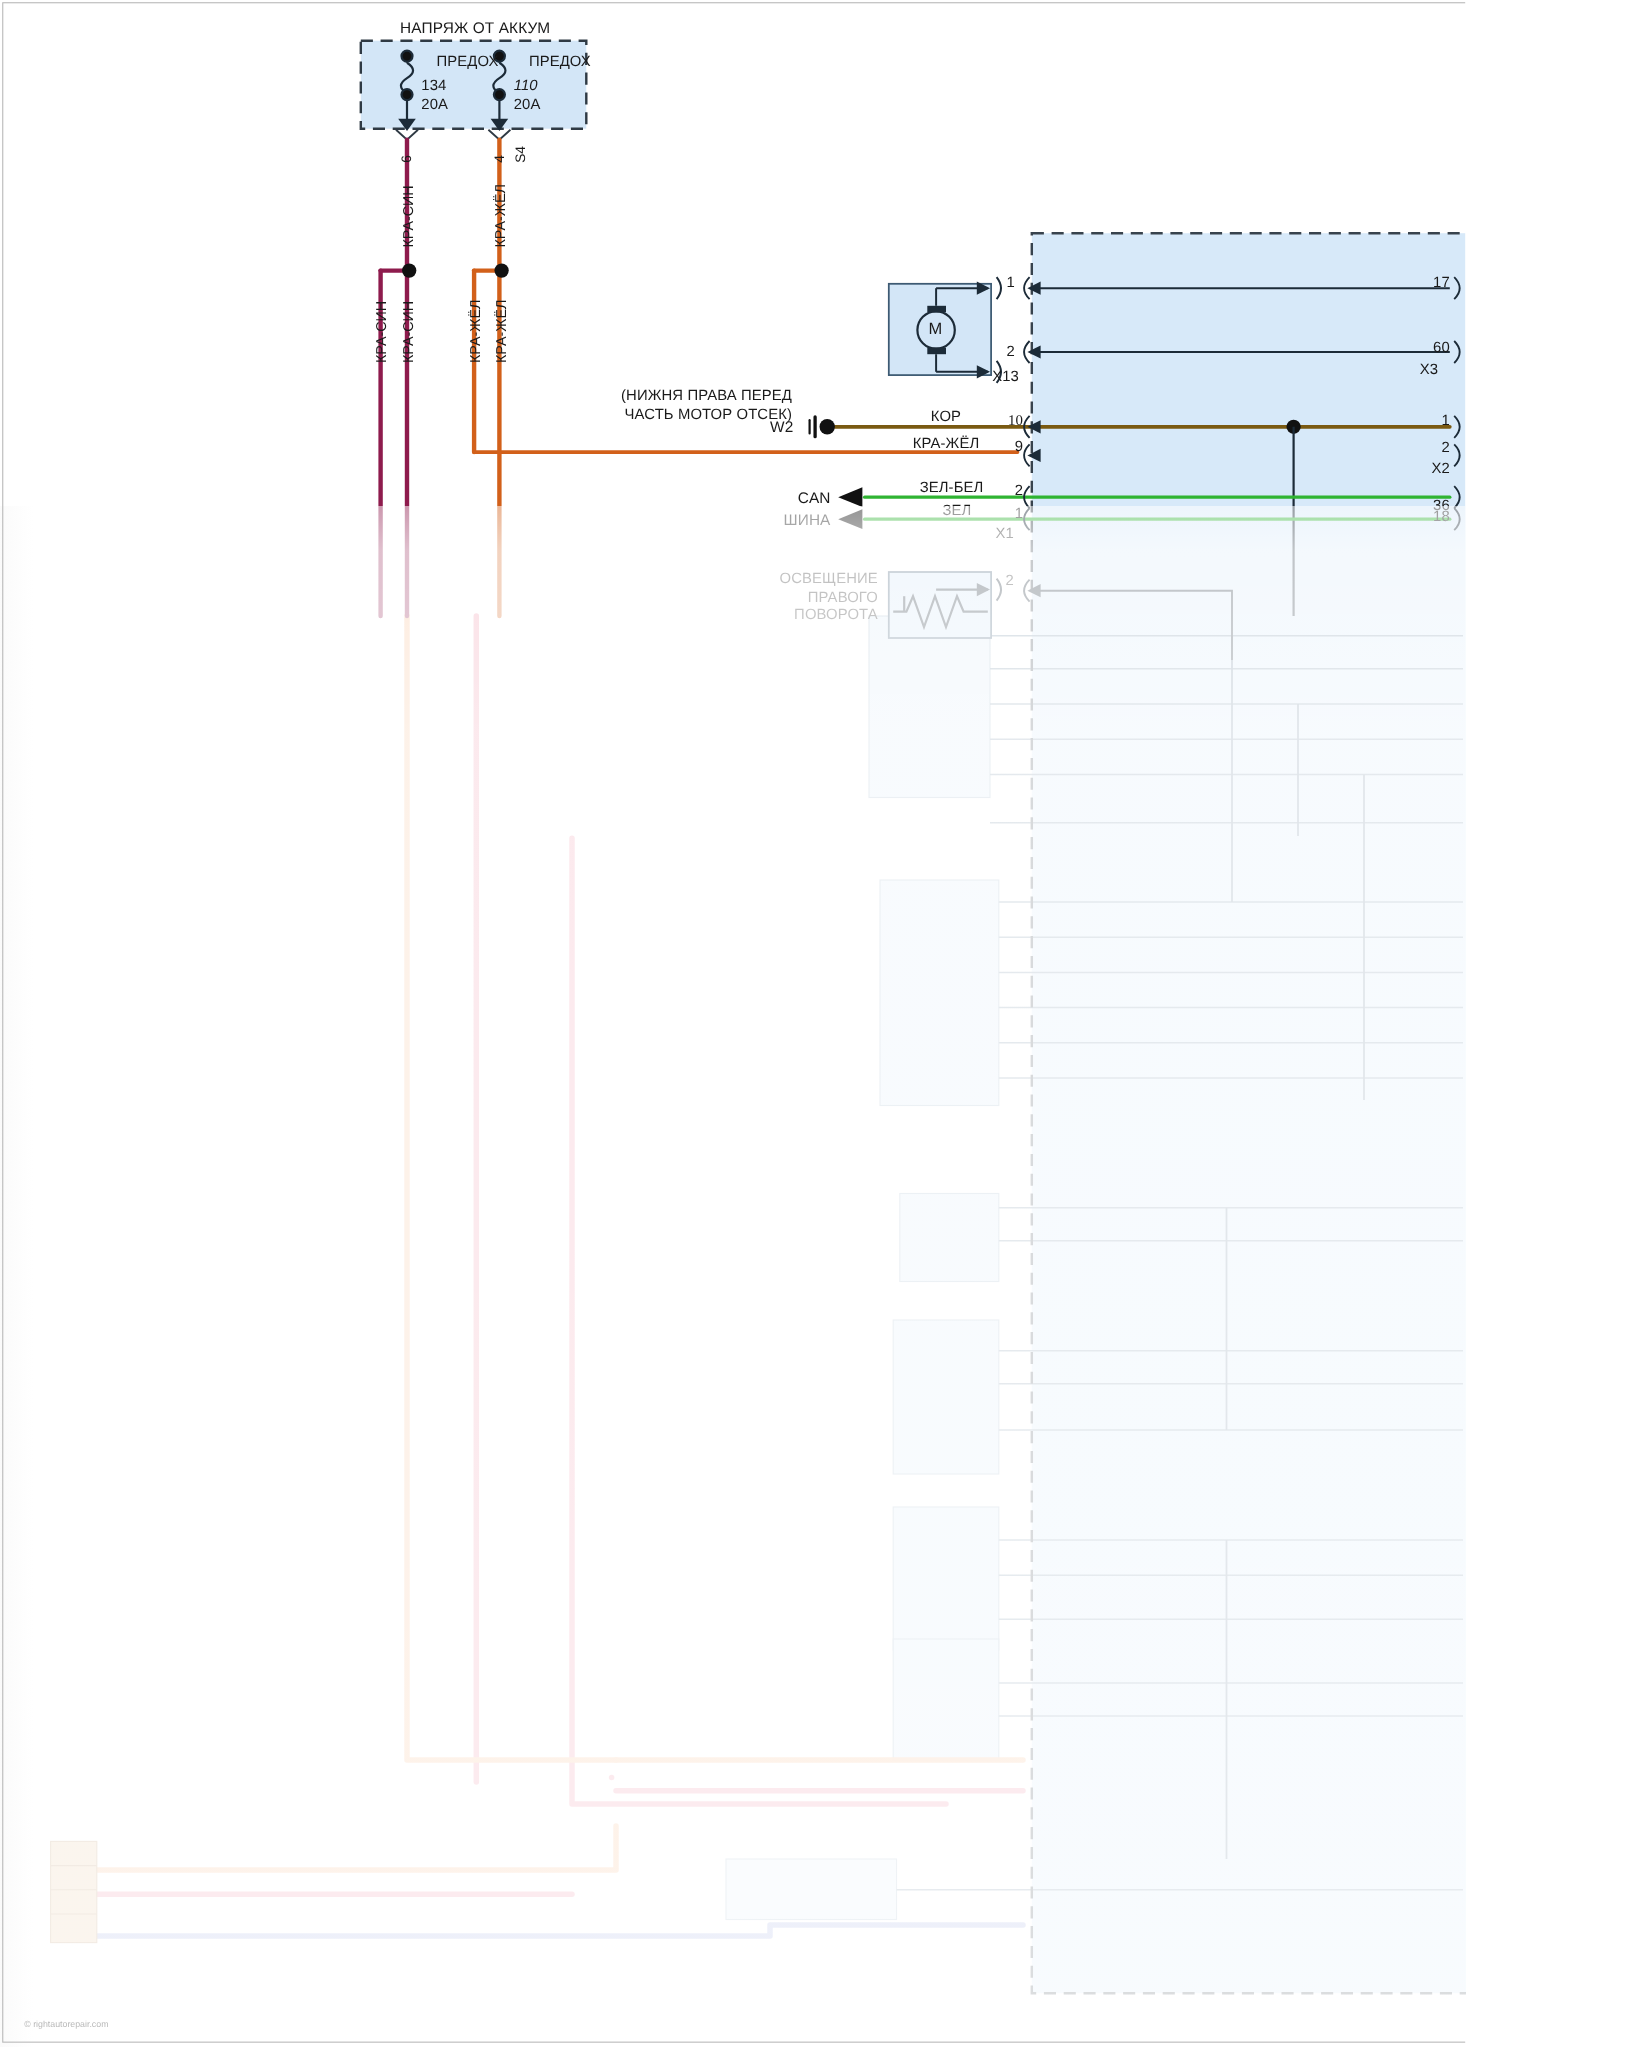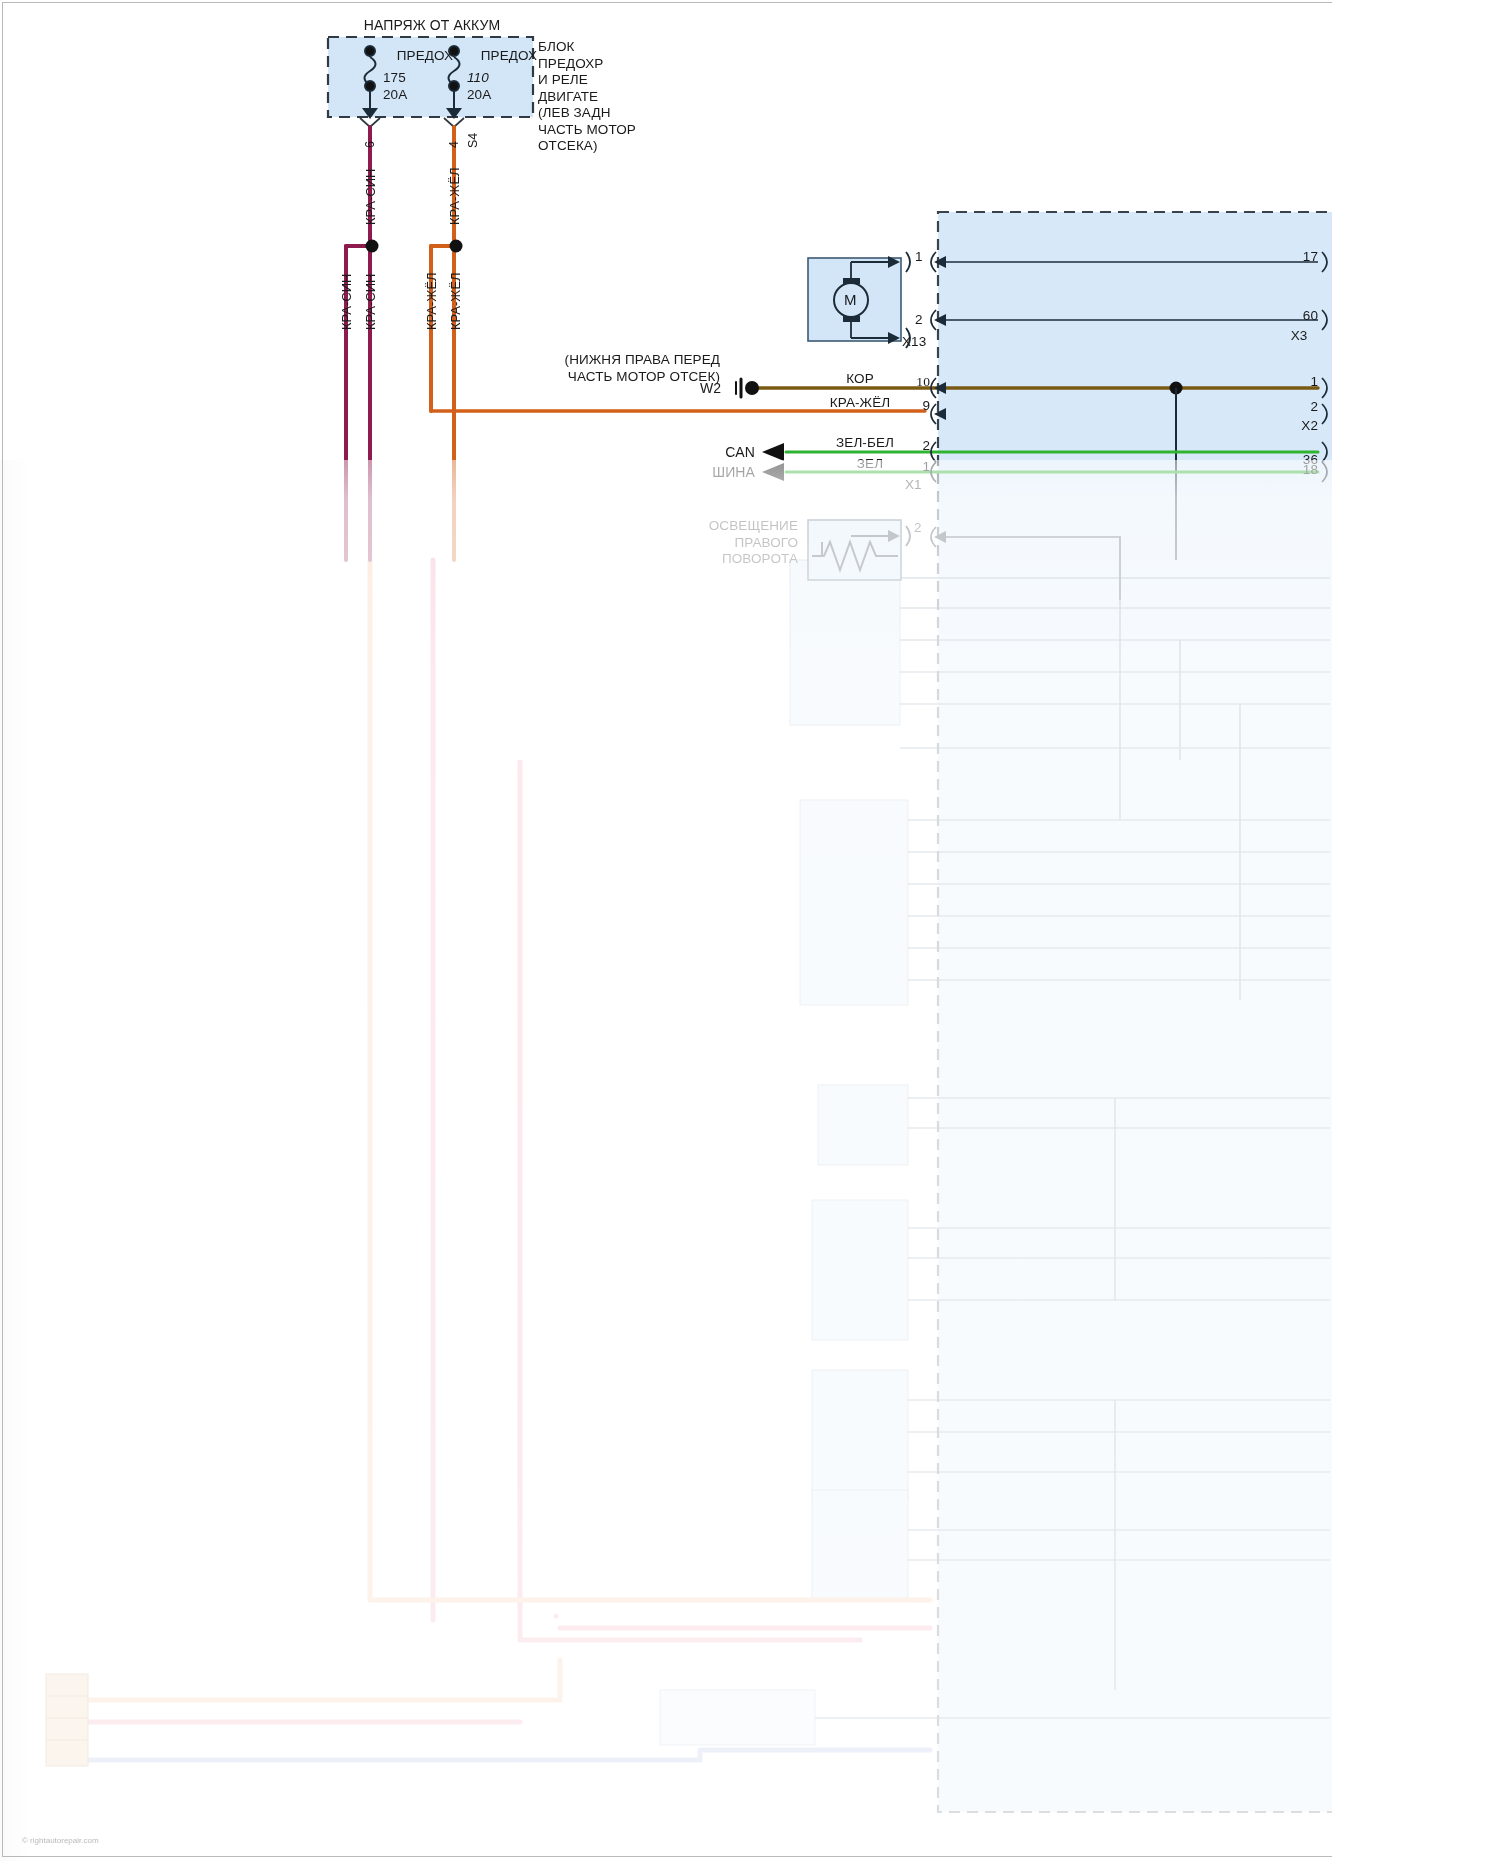--- a/index.html
+++ b/index.html
@@ -218,30 +218,23 @@
       <path d="M946 531 l-12 6 l12 6" fill="#1c2b38" stroke="none"></path>
     </g>
 
     <g stroke="#38434d" stroke-width="2.2" stroke-dasharray="11 7" fill="none">
       <path d="M1338 250 H1472"></path>
     </g>
   </svg>
 
   <div class="lbl c" style="left:282px;top:18px;width:300px;font-size:14px;font-weight:400;">НАПРЯЖ ОТ АККУМ</div>
 
-  <div class="lbl" style="left:538px;top:39px;width:160px;font-size:13.5px;line-height:16.5px;">БЛОК
-ПРЕДОХР
-И РЕЛЕ
-ДВИГАТЕ
-(ЛЕВ ЗАДН
-ЧАСТЬ МОТОР
-ОТСЕКА)</div>
 
   <div class="lbl c" style="left:380px;top:48px;width:90px;">ПРЕДОХ</div>
-  <div class="lbl" style="left:383px;top:70px;">175</div>
+  <div class="lbl" style="left:383px;top:70px;">134</div>
   <div class="lbl" style="left:383px;top:87px;">20A</div>
 
   <div class="lbl c" style="left:464px;top:48px;width:90px;">ПРЕДОХ</div>
   <div class="lbl" style="left:467px;top:70px;font-style:italic;">110</div>
   <div class="lbl" style="left:467px;top:87px;">20A</div>
 
   <div class="vnum" style="left:363px;top:148px;">6</div>
   <div class="vlbl" style="left:363px;top:225px;">КРА-СИН</div>
 
   <div class="vnum" style="left:447px;top:148px;">4</div>

